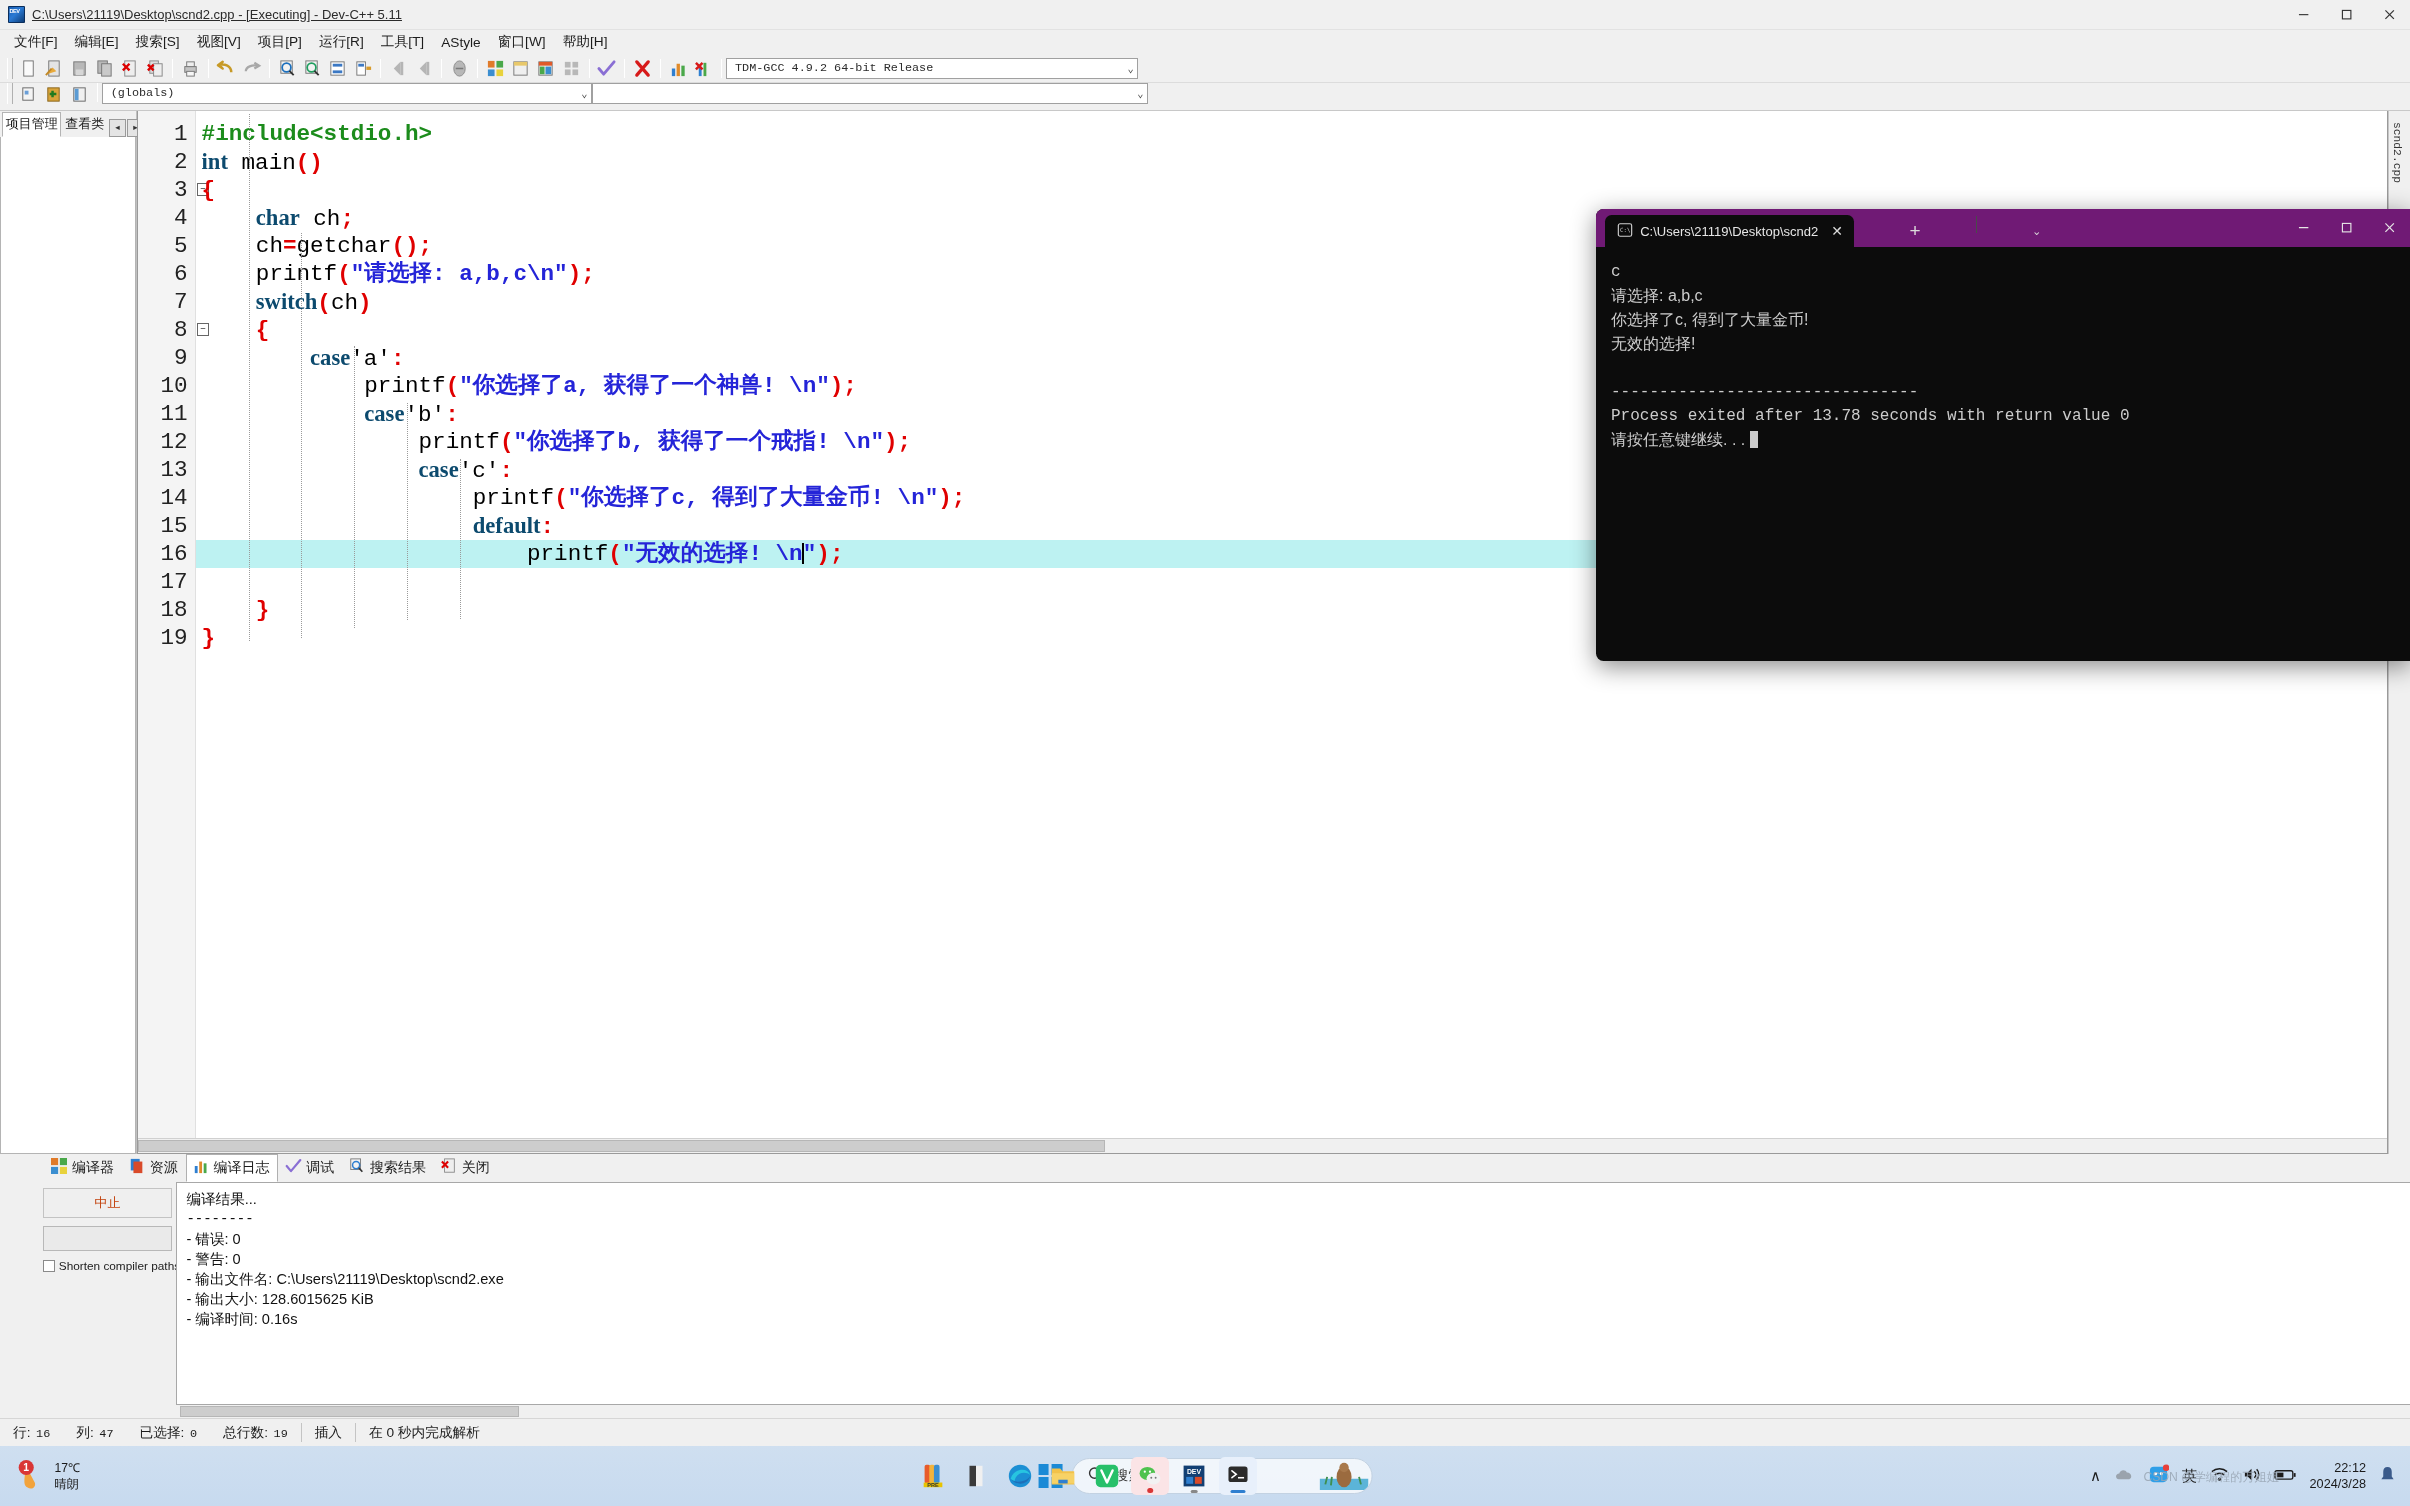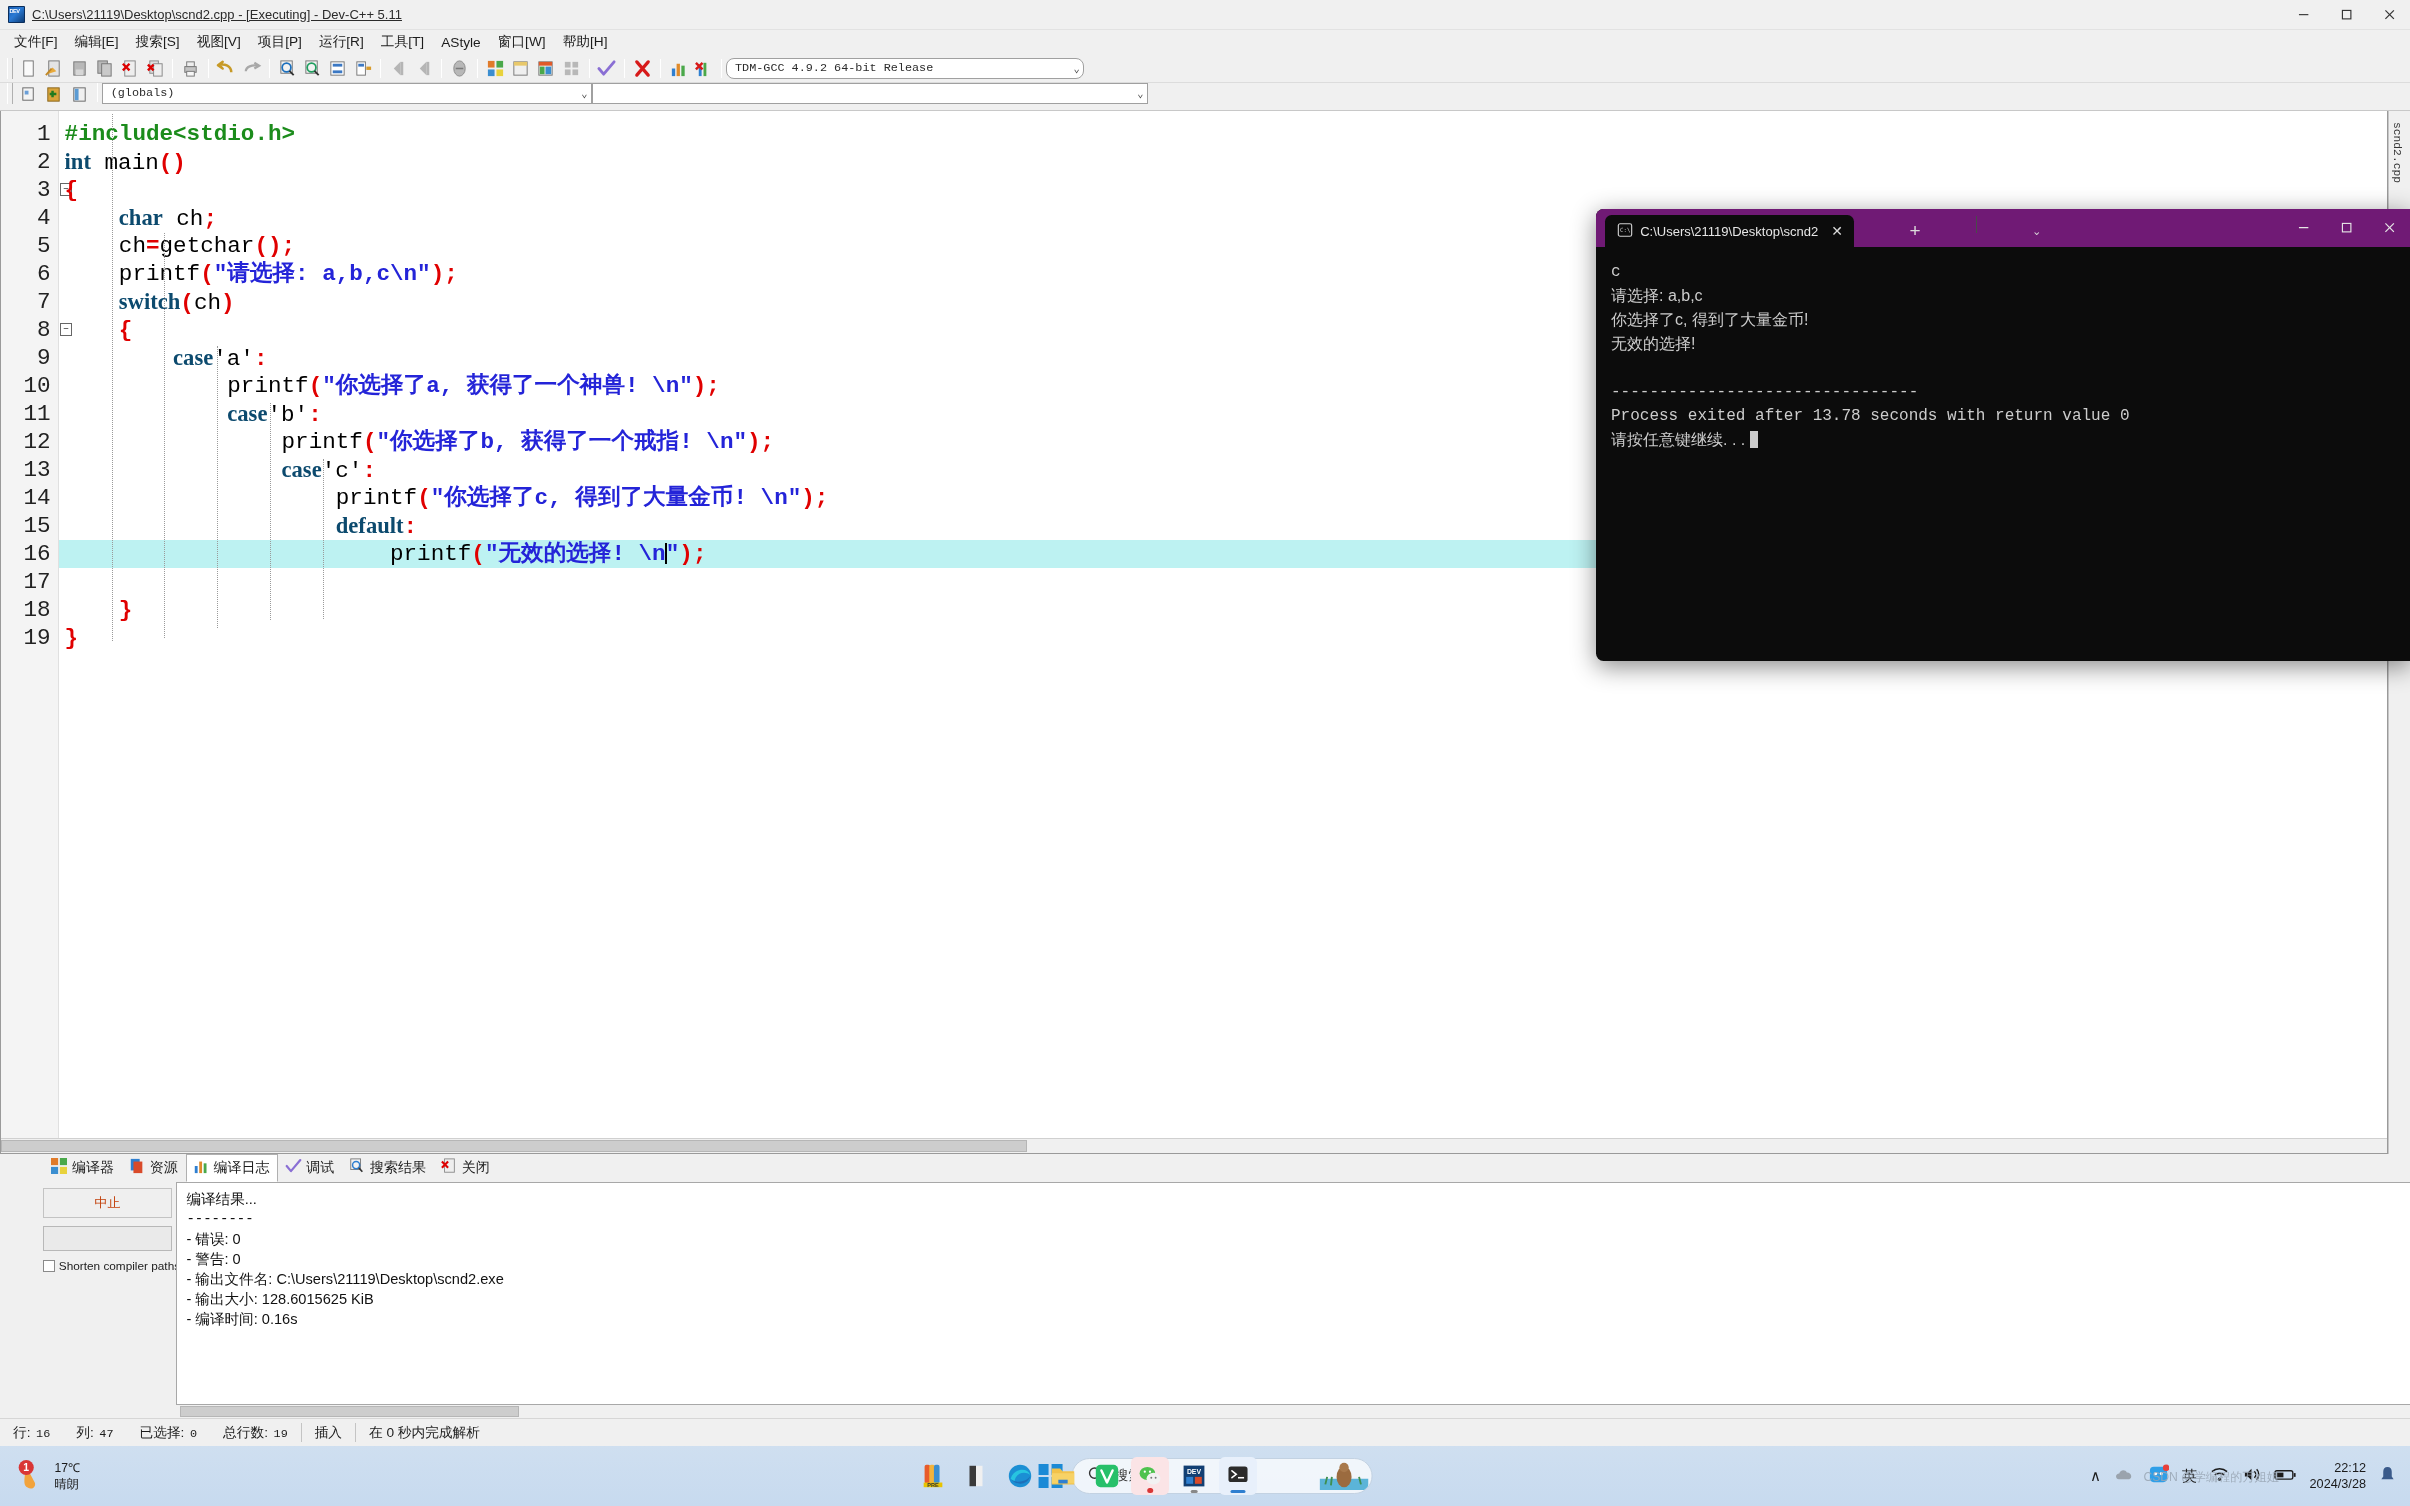--- a/index.html
+++ b/index.html
@@ -63,21 +63,21 @@
     margin:0 0.9px; border:0.9px solid transparent; border-radius:1.9px;
   }
   .tbtn svg { display:block; }
 
   .combo {
     height:21px; border:0.9px solid #a0a0a0; background:#fff; display:flex;
     align-items:center; padding:0 3.8px 0 7.5px; font-family:"Liberation Mono", monospace;
     font-size:11.8px; color:#2b2b2b; position:relative;
   }
   .combo .caret { margin-left:auto; color:#444; font-size:10.4px; padding-left:9.4px;}
-  #compiler-combo { width:358px;border-radius:8px; }
+  #compiler-combo { width:412px; }
   #globals-combo { width:490px; }
   #empty-combo { width:556px; }
 
   
   .body-split { flex:1; display:flex; min-height:0; }
 
   
   .left-dock { width:137px; background:#f0f0f0; display:flex; flex-direction:column; flex:none;
                border-right:0.9px solid #c0c0c0;}
   .dock-tabs { display:flex; align-items:flex-end; height:26px; padding-left:1.9px; }
@@ -468,20 +468,31 @@
       <span class="caret">⌄</span>
     </div>
     <div class="combo" id="empty-combo">
       <span></span>
       <span class="caret">⌄</span>
     </div>
   </div>
 
   <div class="body-split">
 
+    <div class="left-dock">
+      <div class="dock-tabs">
+        <div class="dock-tab active">项目管理</div>
+        <div class="dock-tab">查看类</div>
+        <div class="dock-nav">
+          <div class="nav-sq">◄</div>
+          <div class="nav-sq">►</div>
+        </div>
+      </div>
+      <div class="dock-body"></div>
+    </div>
 
     <div class="editor-area">
       <div class="editor-scroll">
         <div class="gutter" id="gutter">
             <div class="gln">1</div>
             <div class="gln">2</div>
             <div class="gln">3<span class="fold-box">−</span></div>
             <div class="gln">4</div>
             <div class="gln">5</div>
             <div class="gln">6</div>

